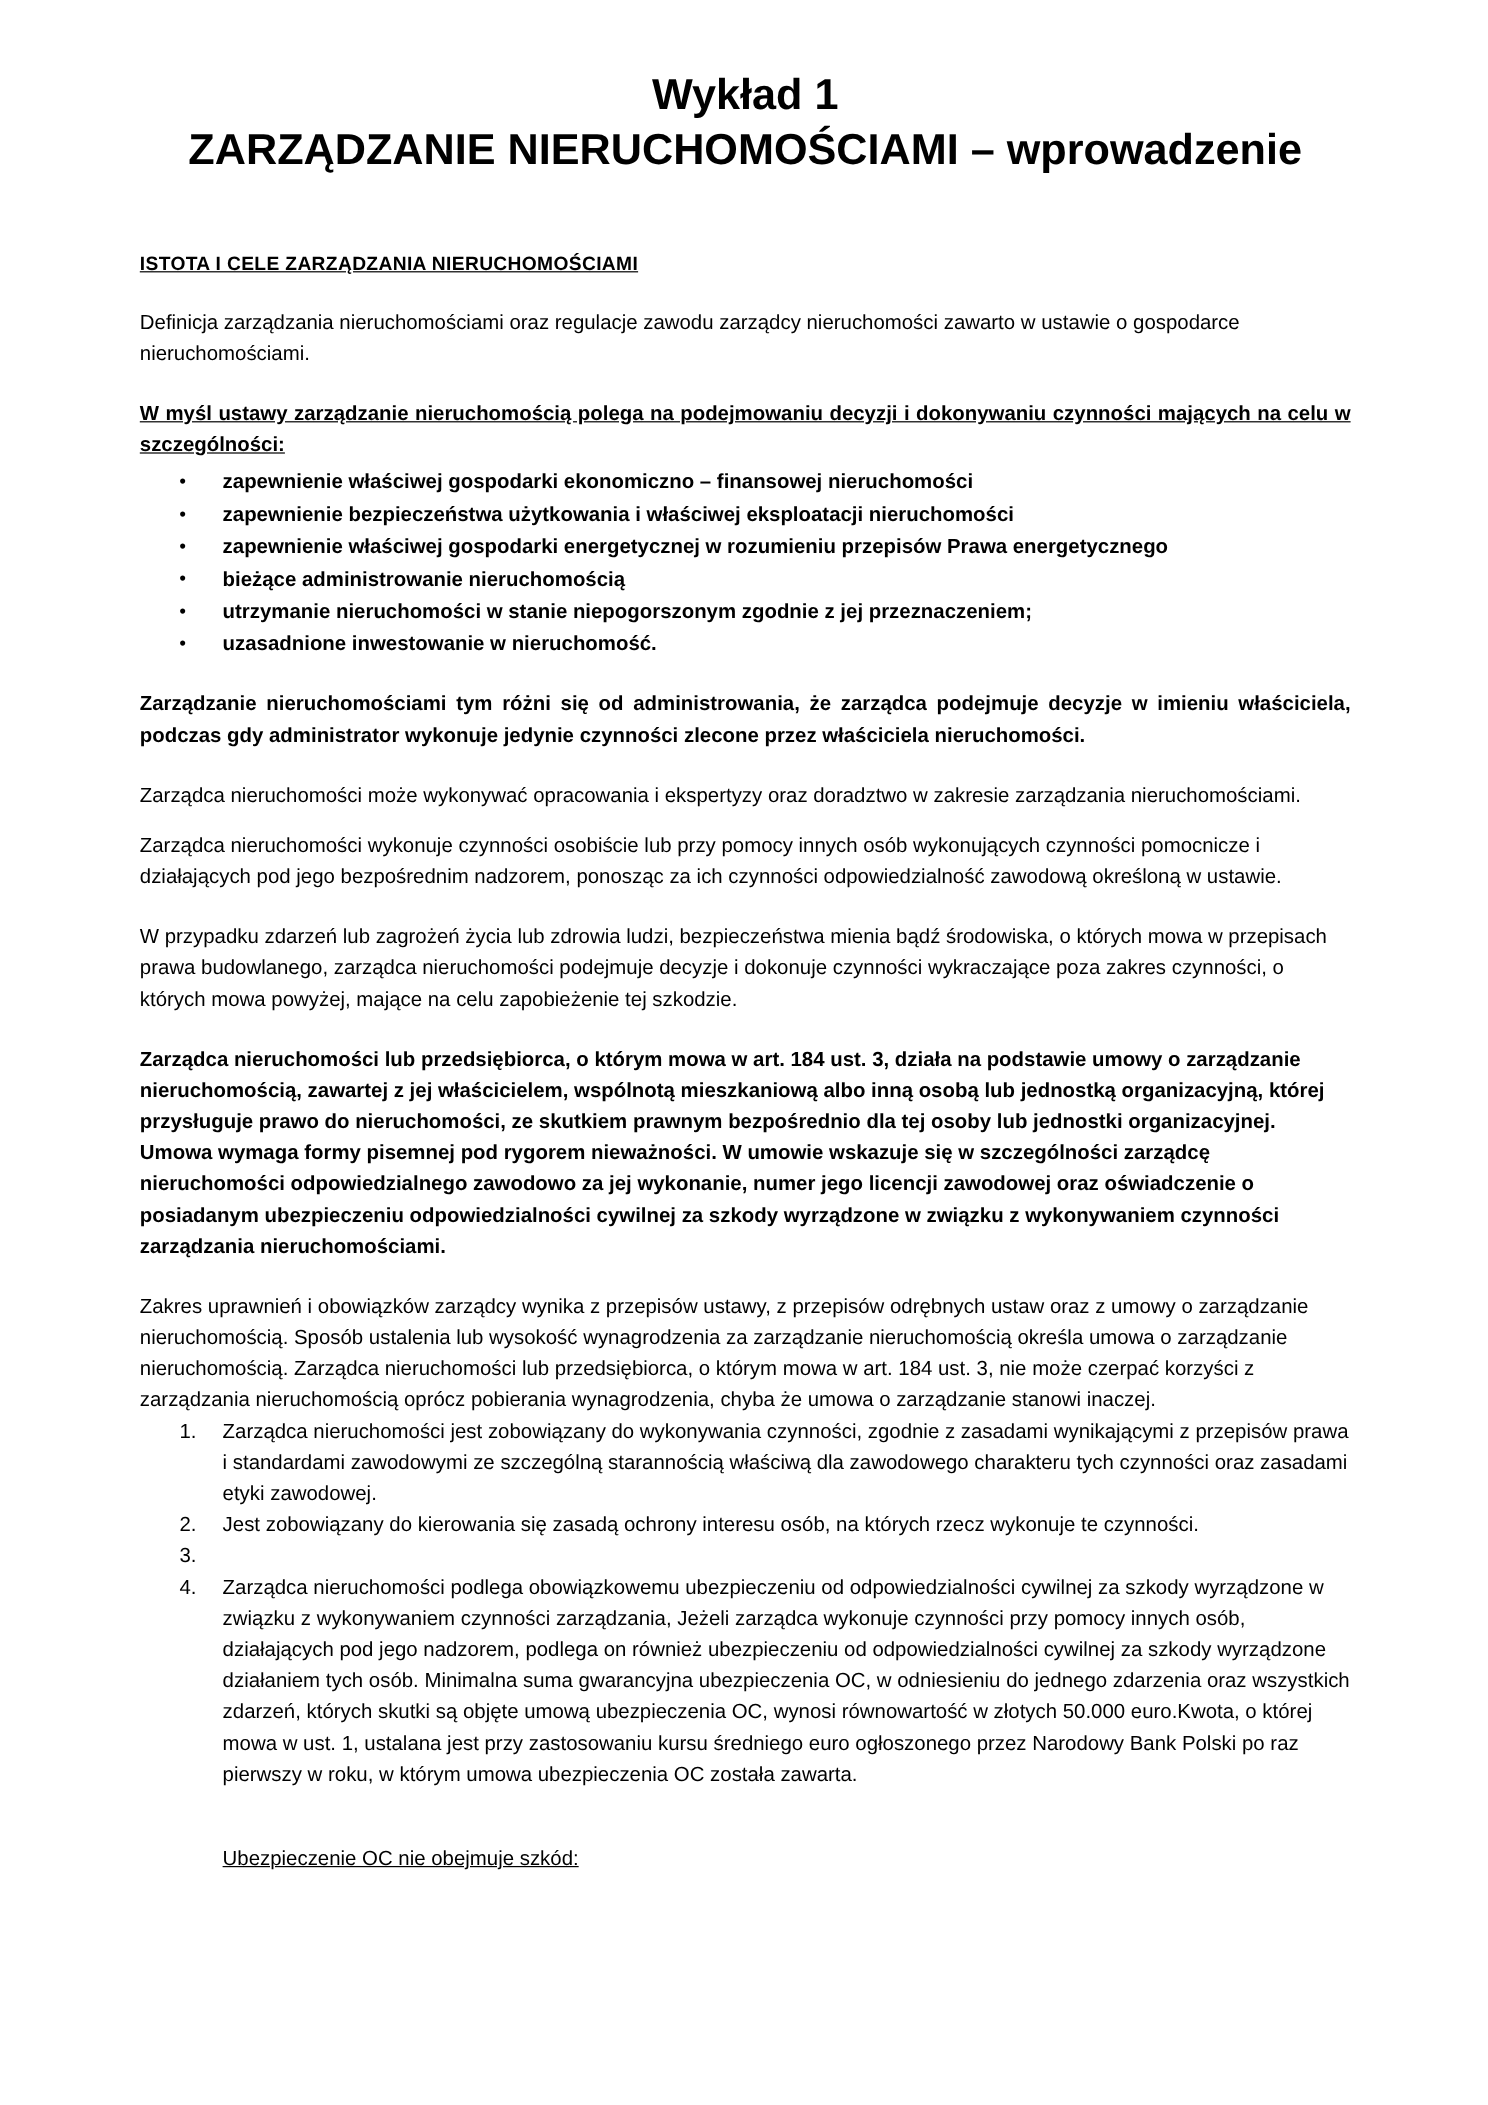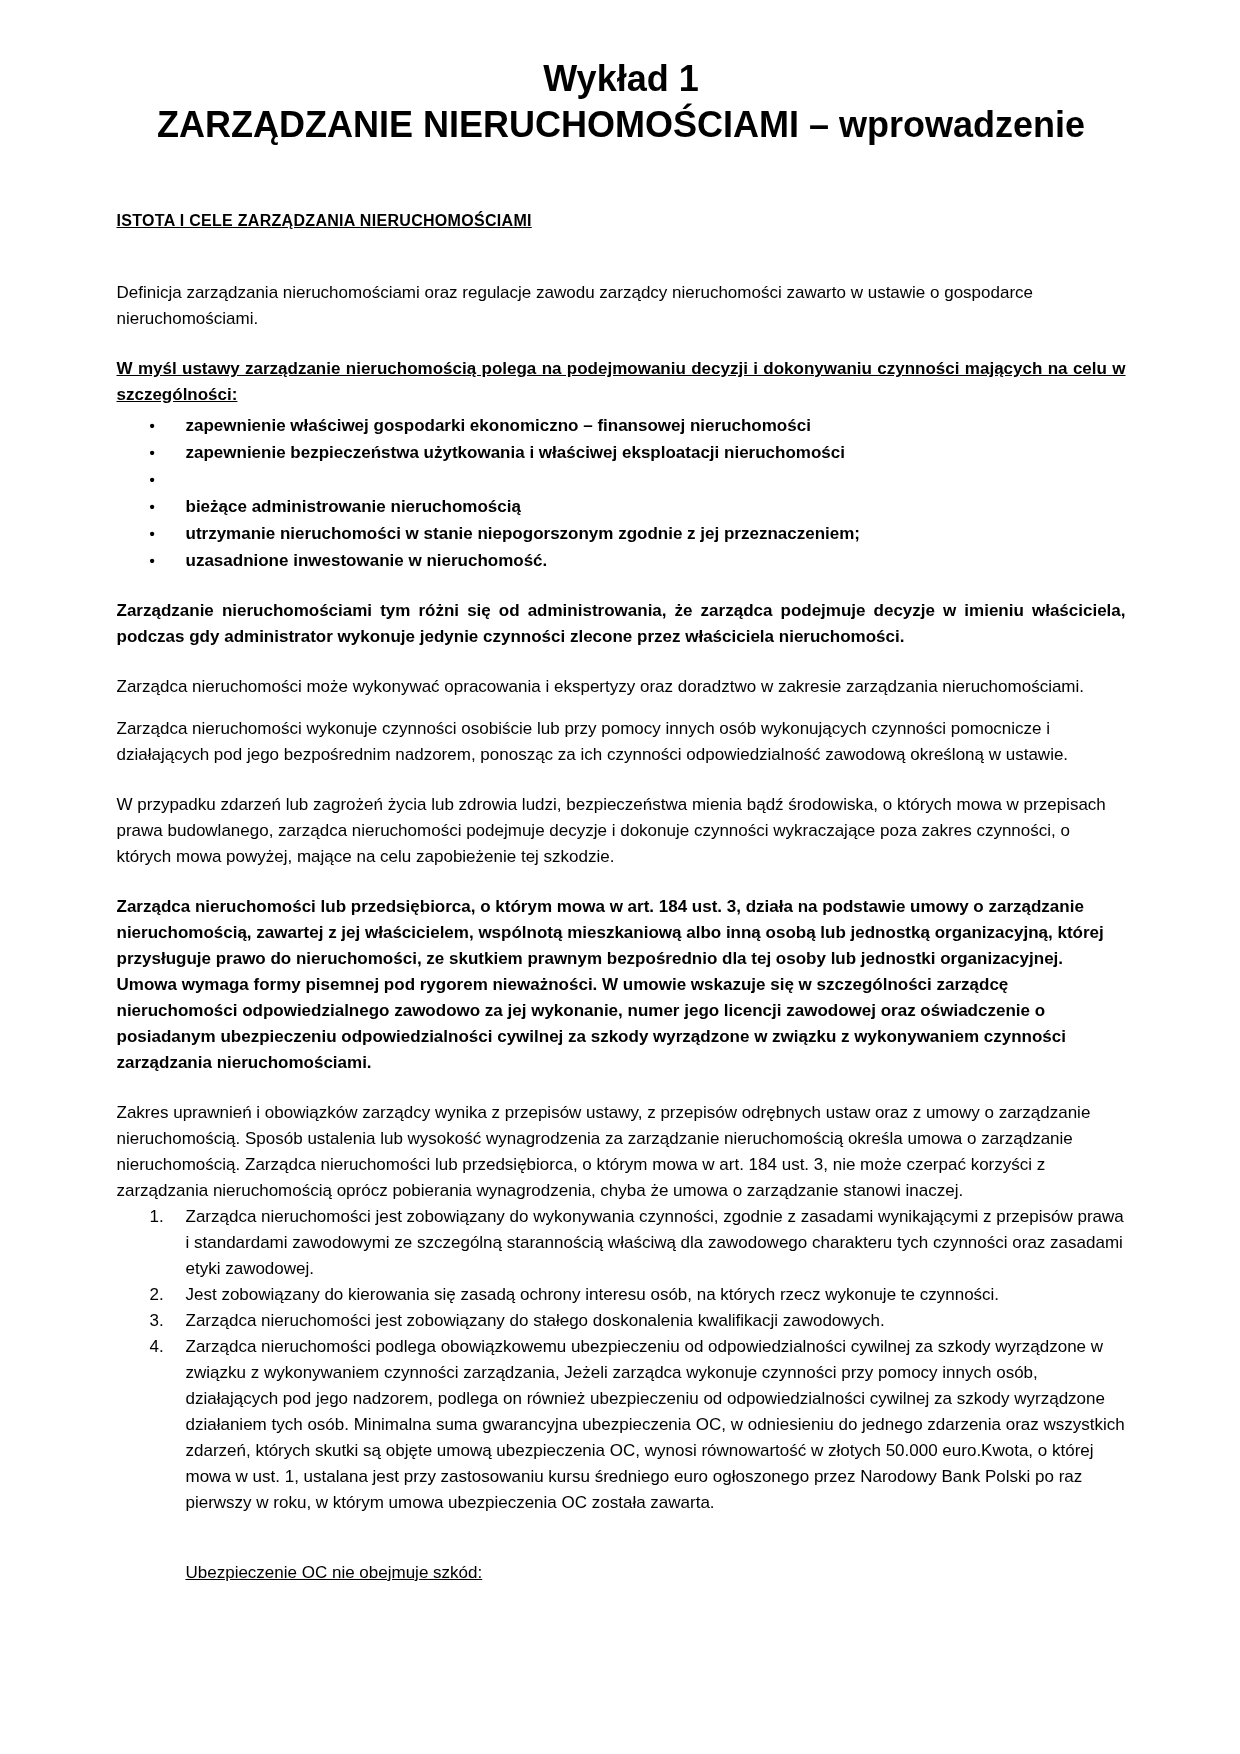--- a/index.html
+++ b/index.html
@@ -69,35 +69,36 @@
 
   <h1 class="doc-title">
     <div>Wykład 1</div>
     <div>ZARZĄDZANIE NIERUCHOMOŚCIAMI – wprowadzenie</div>
   </h1>
 
   <div>
     <h2 class="section-heading">ISTOTA I CELE ZARZĄDZANIA NIERUCHOMOŚCIAMI</h2>
   </div>
 
-  <p class="para" style="margin-top:44px">Definicja zarządzania nieruchomościami oraz regulacje zawodu zarządcy nieruchomości zawarto w ustawie o gospodarce nieruchomościami.</p>
+  <p class="para" style="margin-top:20px">Definicja zarządzania nieruchomościami oraz regulacje zawodu zarządcy nieruchomości zawarto w ustawie o gospodarce nieruchomościami.</p>
 
   <p class="para bold u justify">W myśl ustawy zarządzanie nieruchomością polega na podejmowaniu decyzji i dokonywaniu czynności mających na celu w szczególności:</p>
 
   <div class="bullet-list">
     <div class="bullet-row">
       <span class="bullet-marker">•</span>
       <span>zapewnienie właściwej gospodarki ekonomiczno – finansowej nieruchomości</span>
     </div>
     <div class="bullet-row">
       <span class="bullet-marker">•</span>
       <span>zapewnienie bezpieczeństwa użytkowania i właściwej eksploatacji nieruchomości</span>
     </div>
     <div class="bullet-row">
       <span class="bullet-marker">•</span>
+      <span>zapewnienie właściwej gospodarki energetycznej w rozumieniu przepisów Prawa energetycznego</span>
     </div>
     <div class="bullet-row">
       <span class="bullet-marker">•</span>
       <span>bieżące administrowanie nieruchomością</span>
     </div>
     <div class="bullet-row">
       <span class="bullet-marker">•</span>
       <span>utrzymanie nieruchomości w stanie niepogorszonym zgodnie z jej przeznaczeniem;</span>
     </div>
     <div class="bullet-row">
@@ -121,21 +122,20 @@
     <div class="num-row">
       <span class="num-label">1.</span>
       <span>Zarządca nieruchomości jest zobowiązany do wykonywania czynności, zgodnie z zasadami wynikającymi z przepisów prawa i standardami zawodowymi ze szczególną starannością właściwą dla zawodowego charakteru tych czynności oraz zasadami etyki zawodowej.</span>
     </div>
     <div class="num-row">
       <span class="num-label">2.</span>
       <span>Jest zobowiązany do kierowania się zasadą ochrony interesu osób, na których rzecz wykonuje te czynności.</span>
     </div>
     <div class="num-row">
       <span class="num-label">3.</span>
-      <span>Zarządca nieruchomości jest zobowiązany do stałego doskonalenia kwalifikacji zawodowych.</span>
     </div>
     <div class="num-row">
       <span class="num-label">4.</span>
       <span>Zarządca nieruchomości podlega obowiązkowemu ubezpieczeniu od odpowiedzialności cywilnej za szkody wyrządzone w związku z wykonywaniem czynności zarządzania, Jeżeli zarządca wykonuje czynności przy pomocy innych osób, działających pod jego nadzorem, podlega on również ubezpieczeniu od odpowiedzialności cywilnej za szkody wyrządzone działaniem tych osób. Minimalna suma gwarancyjna ubezpieczenia OC, w odniesieniu do jednego zdarzenia oraz wszystkich zdarzeń, których skutki są objęte umową ubezpieczenia OC, wynosi równowartość w złotych 50.000 euro.Kwota, o której mowa w ust. 1, ustalana jest przy zastosowaniu kursu średniego euro ogłoszonego przez Narodowy Bank Polski po raz pierwszy w roku, w którym umowa ubezpieczenia OC została zawarta.</span>
     </div>
   </div>
 
   <div class="oc-heading">Ubezpieczenie OC nie obejmuje szkód:</div>
 
   <div class="page-number">1</div>

